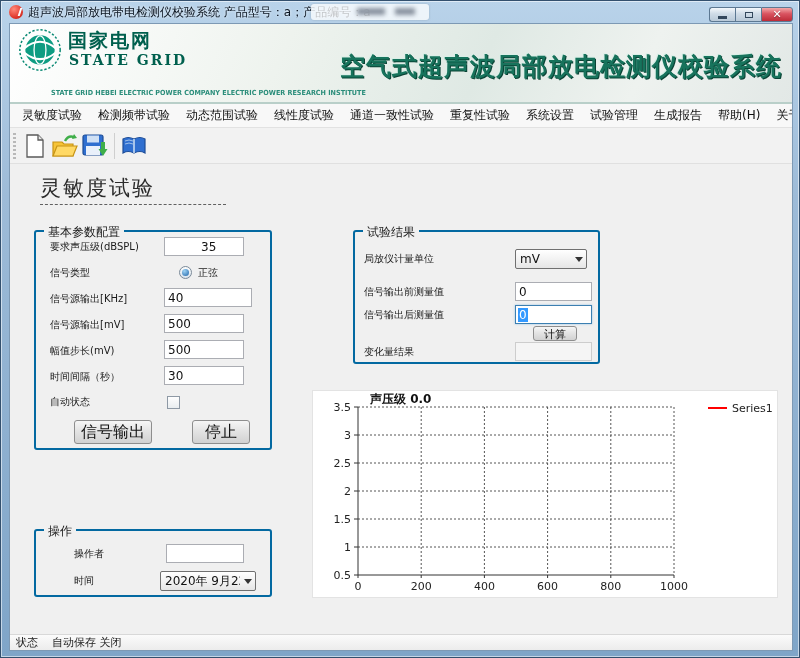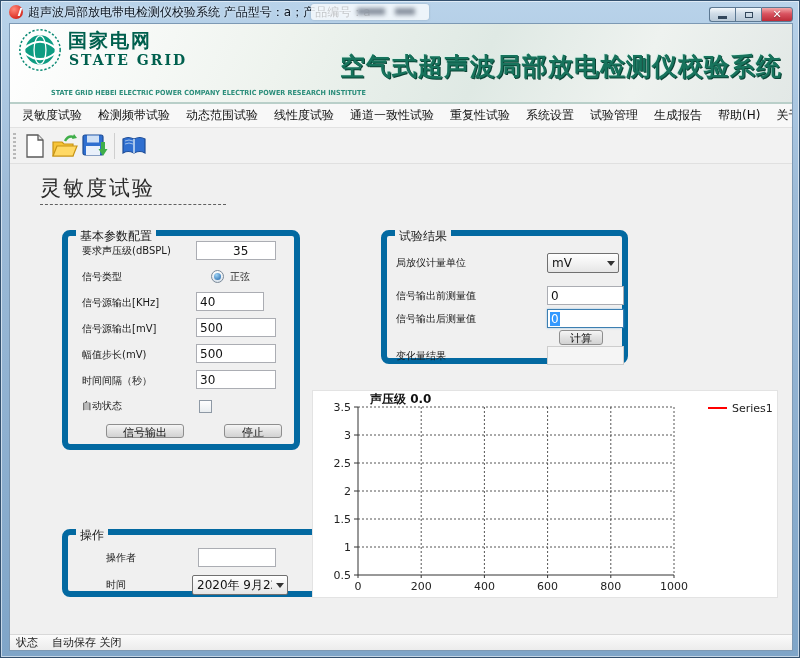--- a/index.html
+++ b/index.html
@@ -51,27 +51,27 @@
   
   .toolbar{height:36px;background:#f2f2f2;border-bottom:1px solid #e0e0e0;display:flex;align-items:center;flex:0 0 auto;}
   .grip{width:5px;height:26px;margin:0 4px 0 3px;
     background:repeating-linear-gradient(180deg,#b9b9b9 0 2px,transparent 2px 4px);width:3px;}
   .tbtn{width:30px;height:30px;display:flex;align-items:center;justify-content:center;border:1px solid transparent;border-radius:3px;}
   .tsep{width:1px;height:26px;background:#cfcfcf;margin:0 4px;}
   
   .content{position:relative;flex:1 1 auto;background:#f0f0f0;}
   .page-title{position:absolute;left:30px;top:10px;font-size:21px;color:#2b2b2b;letter-spacing:2px;}
   .page-title-underline{position:absolute;left:30px;top:40px;width:186px;border-bottom:1px dashed #606060;}
-  .gbox{position:absolute;border:6px solid #0369a1;border-radius:8px;margin-left:28px;}
+  .gbox{position:absolute;border:2px solid #0369a1;border-radius:3px;}
   .gbox-label{position:absolute;top:-8px;left:8px;background:#f0f0f0;padding:0 4px;font-size:12px;color:#1a1a1a;}
   .lbl{position:absolute;font-size:10px;color:#1a1a1a;white-space:nowrap;}
   .tb{position:absolute;height:19px;border:1px solid #abadb3;background:#fff;font-size:12px;
     padding:0 3px;font-family:inherit;color:#111;}
   .tb:disabled,.tb.ro{background:#f5f5f5;border-color:#cdcdcd;color:#444;}
-  .btn{position:absolute;height:14px;border:1px solid #8e8e8e;border-radius:3px;font-size:11px;color:#111;
+  .btn{position:absolute;height:24px;border:1px solid #8e8e8e;border-radius:3px;font-size:16px;color:#111;
     background:linear-gradient(#f6f6f6,#e4e4e4 45%,#d2d2d2);font-family:inherit;}
   .radio{position:absolute;width:13px;height:13px;border-radius:50%;border:1px solid #7b8a99;
     background:linear-gradient(#fdfdfd,#d9e3ec);}
   .radio.checked::after{content:"";position:absolute;left:2px;top:2px;width:7px;height:7px;border-radius:50%;
     background:radial-gradient(circle at 35% 30%,#9ed3f5,#1f64a8);}
   .cb{position:absolute;width:13px;height:13px;border:1px solid #8e99a5;background:linear-gradient(#fefefe,#e9edf0);}
   .combo{position:absolute;height:20px;border:1px solid #707070;border-radius:2px;
     background:linear-gradient(#ffffff,#f0f0f0 60%,#e5e5e5);display:flex;align-items:center;font-size:12px;color:#111;}
   .combo .val{flex:1;padding-left:4px;white-space:nowrap;overflow:hidden;}
   .combo .arr{width:15px;height:100%;display:flex;align-items:center;justify-content:center;}
@@ -180,35 +180,35 @@
       <div class="page-title-underline"></div>
 
       <div class="gbox" style="left:24px;top:66px;width:238px;height:220px;">
         <div class="gbox-label">基本参数配置</div>
         <div class="lbl" style="left:14px;top:8px;">要求声压级(dBSPL)</div>
         <input class="tb" style="left: 128px; top: 5px; width: 80px; padding-left: 36px;" value="35">
         <div class="lbl" style="left:14px;top:34px;">信号类型</div>
         <div class="radio checked" style="left:143px;top:34px;"></div>
         <div class="lbl" style="left:162px;top:34px;">正弦</div>
         <div class="lbl" style="left:14px;top:60px;">信号源输出[KHz]</div>
-        <input class="tb" style="left: 128px; top: 56px; width: 68px;" value="40">
+        <input class="tb" style="left: 128px; top: 56px; width: 88px;" value="40">
         <div class="lbl" style="left:14px;top:86px;">信号源输出[mV]</div>
         <input class="tb" style="left: 128px; top: 82px; width: 80px;" value="500">
         <div class="lbl" style="left:14px;top:112px;">幅值步长(mV)</div>
         <input class="tb" style="left: 128px; top: 108px; width: 80px;" value="500">
         <div class="lbl" style="left:14px;top:138px;">时间间隔（秒）</div>
         <input class="tb" style="left: 128px; top: 134px; width: 80px;" value="30">
         <div class="lbl" style="left:14px;top:163px;">自动状态</div>
         <div class="cb" style="left:131px;top:164px;"></div>
         <button class="btn" style="left:38px;top:188px;width:78px;">信号输出</button>
         <button class="btn" style="left:156px;top:188px;width:58px;">停止</button>
       </div>
 
 
-      <div class="gbox" style="left:24px;top:365px;width:278px;height:68px;">
+      <div class="gbox" style="left:24px;top:365px;width:238px;height:68px;">
         <div class="gbox-label">操作</div>
         <div class="lbl" style="left:38px;top:16px;">操作者</div>
         <input class="tb" style="left: 130px; top: 13px; width: 78px;" value="">
         <div class="lbl" style="left:38px;top:43px;">时间</div>
         <div class="combo" style="left:124px;top:40px;width:96px;">
           <span class="val">2020年 9月22日</span>
           <span class="arr"></span>
         </div>
       </div>
 
@@ -218,21 +218,21 @@
         <div class="combo" style="left:160px;top:17px;width:72px;">
           <span class="val">mV</span>
           <span class="arr"></span>
         </div>
         <div class="lbl" style="left:9px;top:53px;">信号输出前测量值</div>
         <input class="tb" style="left: 160px; top: 50px; width: 77px;" value="0">
         <div class="lbl" style="left:9px;top:76px;">信号输出后测量值</div>
         <div class="fake-input" style="left:160px;top:73px;width:77px;">
           <span class="sel">0</span>
         </div>
-        <button class="btn" style="left:172px;top:94px;width:44px;height:15px;font-size:11px;">计算</button>
+        <button class="btn" style="left:178px;top:94px;width:44px;height:15px;font-size:11px;">计算</button>
         <div class="lbl" style="left:9px;top:113px;">变化量结果</div>
         <input class="tb ro" style="left: 160px; top: 110px; width: 77px;" disabled="" value="">
       </div>
 
       <div class="chart-box" style="left:302px;top:226px;width:466px;height:208px;">
         <svg id="chart-svg" width="466" height="208">
             <line x1="45" y1="184" x2="45" y2="187" stroke="#333"></line>
             <text x="45" y="199" text-anchor="middle">0</text>
             <line x1="108.2" y1="16" x2="108.2" y2="184" stroke="#555" stroke-width="1" stroke-dasharray="2 2"></line>
             <line x1="108.2" y1="184" x2="108.2" y2="187" stroke="#333"></line>

